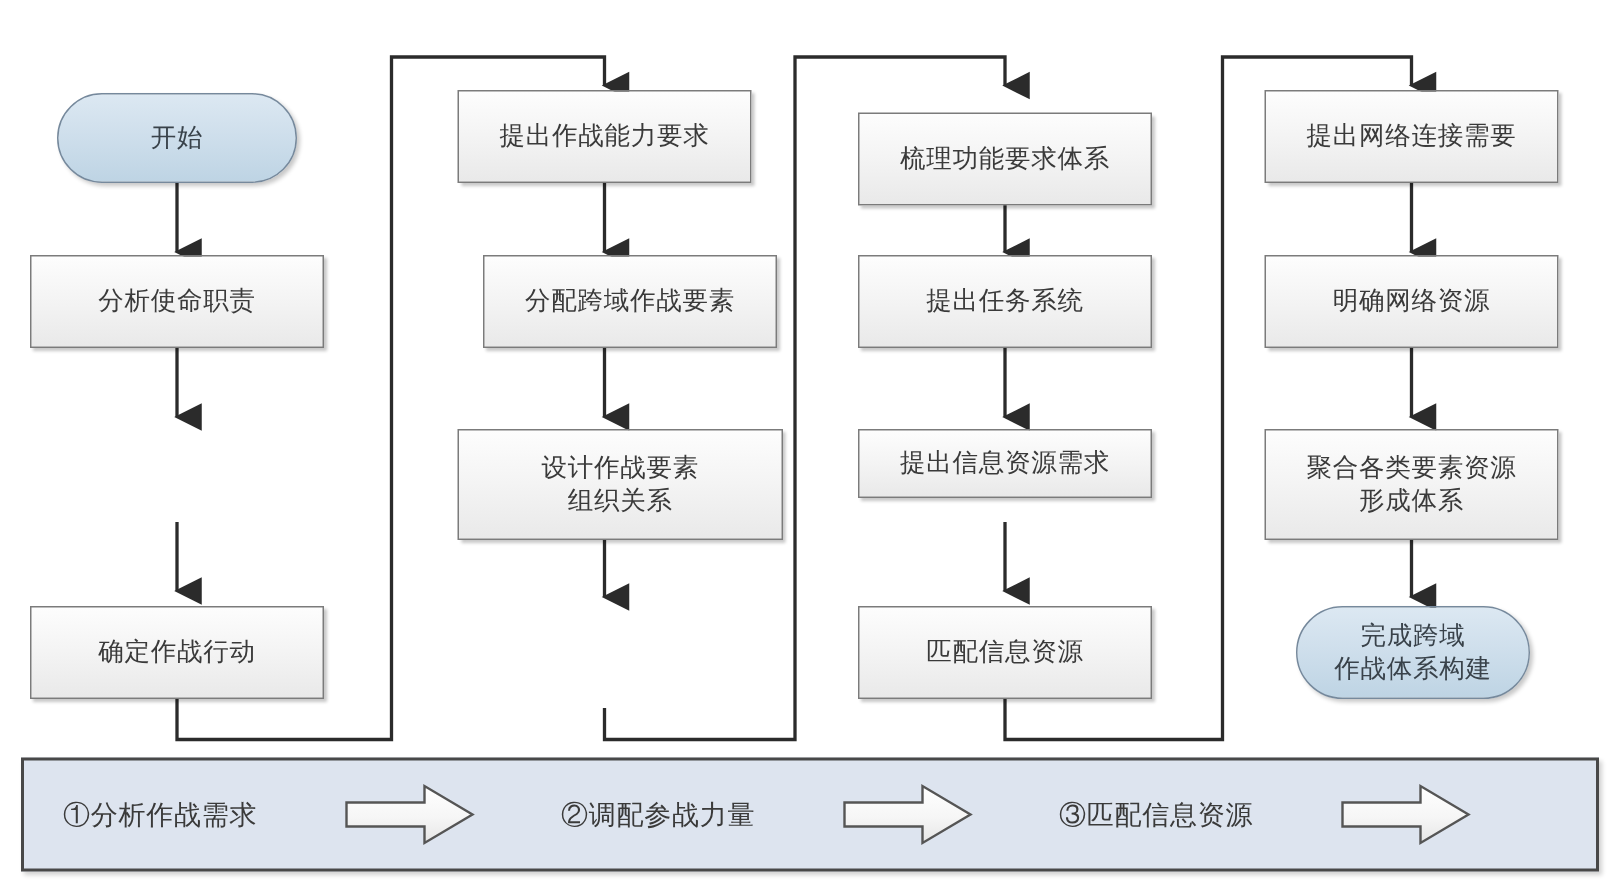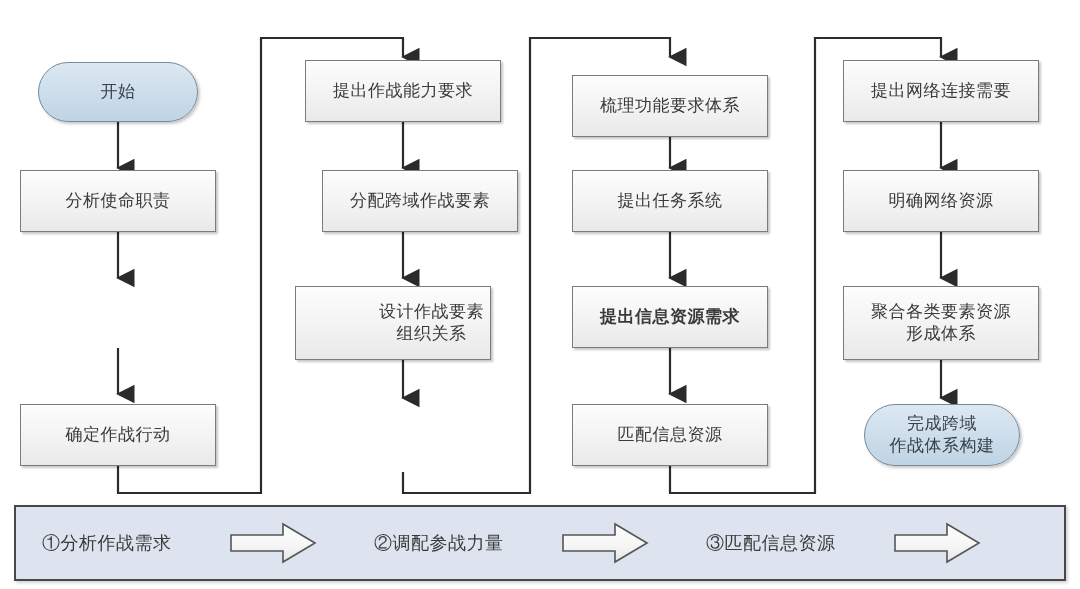--- a/index.html
+++ b/index.html
@@ -133,35 +133,35 @@
   </div>
 
   <div class="node proc" style="left:305px; top:60px;  width:196px; height:62px;">
     <span class="lbl">提出作战能力要求</span>
   </div>
 
   <div class="node proc" style="left:322px; top:170px; width:196px; height:62px;">
     <span class="lbl">分配跨域作战要素</span>
   </div>
 
-  <div class="node proc" style="left:295px; top:286px; width:196px; height:74px;justify-content:flex-end;">
+  <div class="node proc" style="left:305px; top:286px; width:217px; height:74px;">
     <span class="lbl">设计作战要素
 组织关系</span>
   </div>
 
 
   <div class="node proc" style="left:572px; top:60px;  width:196px; height:62px;margin-top:15px;">
     <span class="lbl">梳理功能要求体系</span>
   </div>
 
   <div class="node proc" style="left:572px; top:170px; width:196px; height:62px;">
     <span class="lbl">提出任务系统</span>
   </div>
 
-  <div class="node proc" style="left:572px; top:286px; width:196px; height:62px;font-weight:bold;">
+  <div class="node proc" style="left:572px; top:286px; width:196px; height:46px;">
     <span class="lbl">提出信息资源需求</span>
   </div>
 
   <div class="node proc" style="left:572px; top:404px; width:196px; height:62px;">
     <span class="lbl">匹配信息资源</span>
   </div>
 
   <div class="node proc" style="left:843px; top:60px;  width:196px; height:62px;">
     <span class="lbl">提出网络连接需要</span>
   </div>

